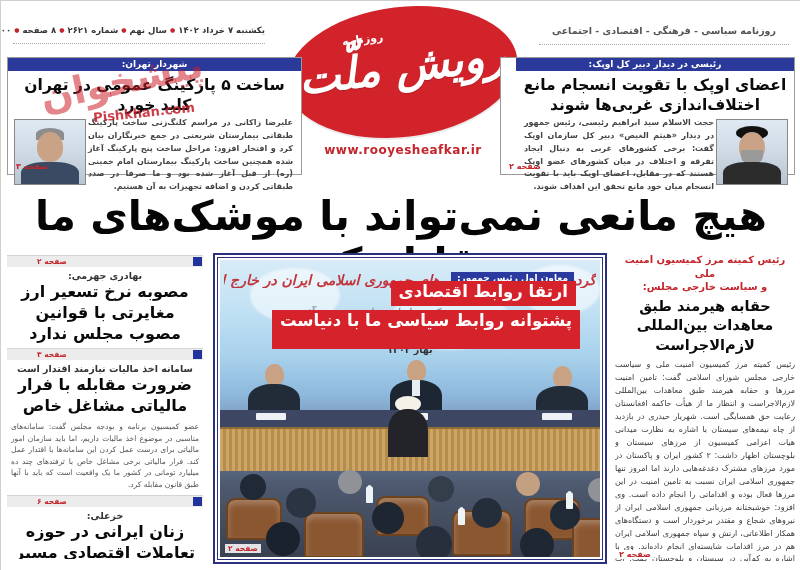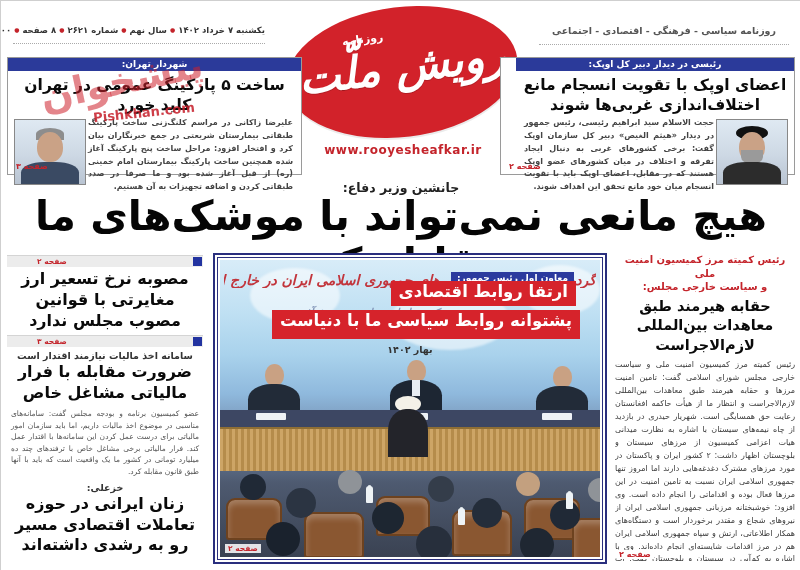--- a/index.html
+++ b/index.html
@@ -120,21 +120,21 @@
   .ol-chip{
     position:absolute;top:12px;right:26px;z-index:6;background:#2b3a9e;color:#fff;
     font-size:9px;font-weight:700;padding:1px 6px 2px;
   }
   .ol-red1{
     position:absolute;top:21px;right:24px;z-index:6;background:#d6232b;color:#fff;
     font-size:16.5px;font-weight:900;padding:2px 8px 4px;line-height:1.15;
   }
   .ol-red2{
     position:absolute;top:50px;right:20px;z-index:6;background:#d6232b;color:#fff;
-    font-size:16.5px;font-weight:900;padding:2px 8px 8px;line-height:1.15;
+    font-size:16.5px;font-weight:900;padding:2px 8px 18px;line-height:1.15;
   }
   .person{position:absolute;z-index:3;}
   .person .p-head{width:19px;height:22px;border-radius:50% 50% 45% 45%;background:#c9a183;margin:0 auto;}
   .person .p-torso{width:52px;height:34px;border-radius:45% 45% 0 0;background:#222b38;margin-top:-2px;}
   .person.center .p-torso{background:#1d2633;box-shadow:inset 0 0 0 0 #fff;}
   .person .p-shirt{position:absolute;left:50%;top:20px;transform:translateX(-50%);width:8px;height:16px;background:#e8edf2;}
   .desk-top{position:absolute;top:150px;left:0;right:0;height:17px;background:#3d4763;z-index:4;}
   .desk-paper{position:absolute;top:153px;width:30px;height:7px;background:#eef2f6;z-index:5;border-radius:1px;}
   .fringe{
     position:absolute;top:167px;left:0;right:0;height:42px;z-index:4;
@@ -196,40 +196,44 @@
       <div class="ph-head"></div>
       <div class="ph-body suit"></div>
     </div>
     <div class="tb-body">علیرضا زاکانی در مراسم کلنگ‌زنی ساخت پارکینگ طبقاتی بیمارستان شریعتی در جمع خبرنگاران بیان کرد و افتخار افزود: مراحل ساخت پنج پارکینگ آغاز شده همچنین ساخت پارکینگ بیمارستان امام خمینی (ره) از قبل آغاز شده بود و ما صرفا در صدد طبقاتی کردن و اضافه تجهیزات به آن هستیم.</div>
     <div class="page-ref tb-ref">صفحه ۳</div>
   </div>
 
   <div class="wm-fa">پیشخوان</div>
   <div class="wm-en">Pishkhan.com</div>
 
-  <div class="lead-kicker">جانشین وزیر دفاع:</div>
   <div class="lead-headline">هیچ مانعی نمی‌تواند با موشک‌های ما مقابله کند</div>
 
   <div class="sidebar">
     <div class="sep">
         <span class="sep-ref">صفحه ۲</span>
         <span class="sep-sq"></span>
       </div>
     <div>
+      <div class="s-kicker">بهادری جهرمی:</div>
       <div class="s-headline">مصوبه نرخ تسعیر ارز مغایرتی با قوانین مصوب مجلس ندارد</div>
     </div>
     <div class="sep">
         <span class="sep-ref">صفحه ۳</span>
         <span class="sep-sq"></span>
       </div>
     <div>
       <div class="s-kicker">سامانه اخذ مالیات نیازمند اقتدار است</div>
       <div class="s-headline">ضرورت مقابله با فرار مالیاتی مشاغل خاص</div>
       <div class="s-body">عضو کمیسیون برنامه و بودجه مجلس گفت: سامانه‌های مناسبی در موضوع اخذ مالیات داریم، اما باید سازمان امور مالیاتی برای درست عمل کردن این سامانه‌ها با اقتدار عمل کند. فرار مالیاتی برخی مشاغل خاص با ترفندهای چند ده میلیارد تومانی در کشور ما یک واقعیت است که باید با آنها طبق قانون مقابله کرد.</div>
     </div>
+    <div class="sep">
+        <span class="sep-ref">صفحه ۶</span>
+        <span class="sep-sq"></span>
+      </div>
     <div>
       <div class="s-kicker">خزعلی:</div>
       <div class="s-headline">زنان ایرانی در حوزه تعاملات اقتصادی مسیر رو به رشدی داشته‌اند</div>
     </div>
 
   </div>
 
   <div class="photo-frame">
     <div class="photo">
       <div class="map-blob" style="top:8px;left:30px;width:90px;height:55px;"></div>

